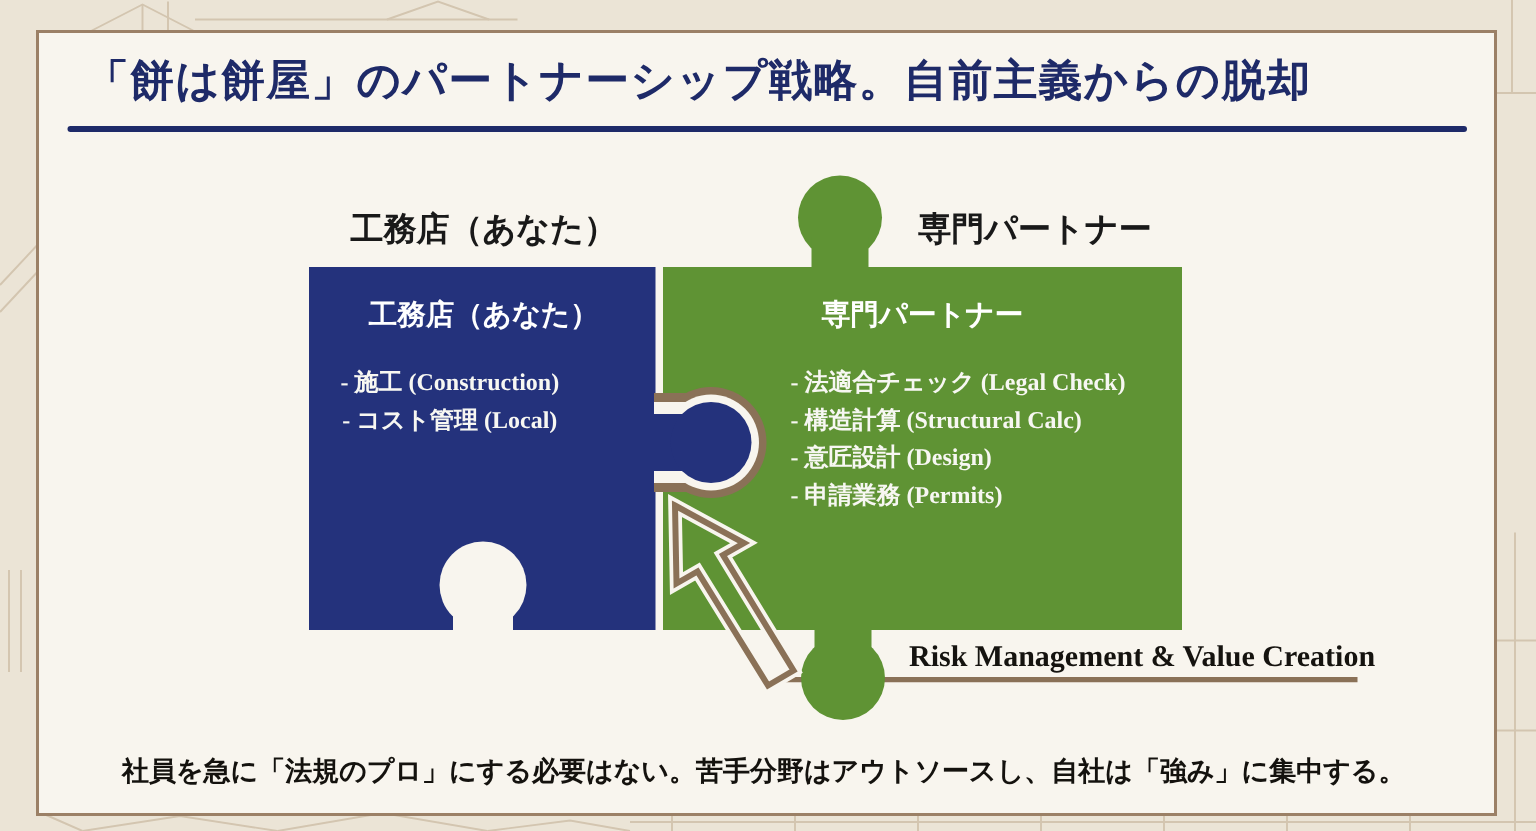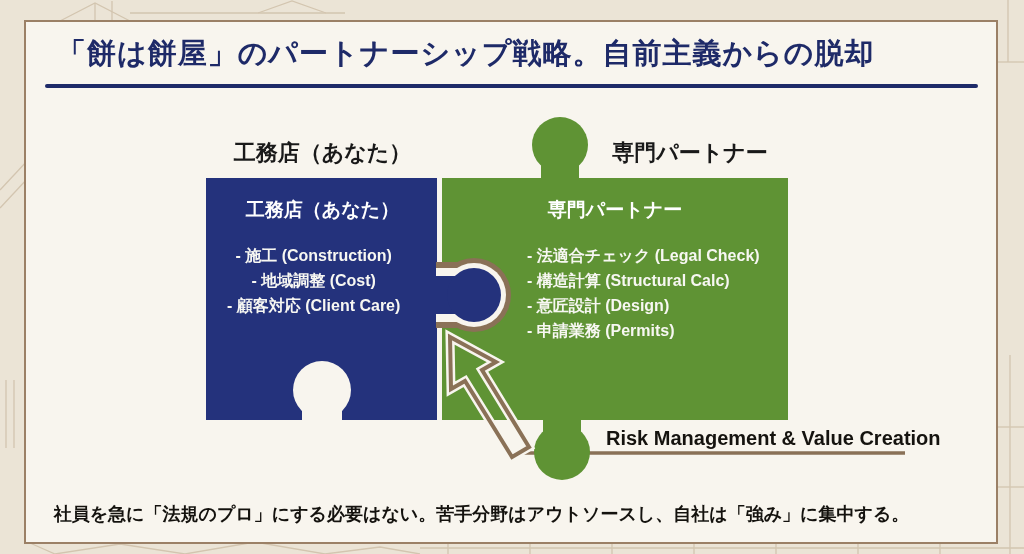--- a/index.html
+++ b/index.html
@@ -1,19 +1,19 @@
 <!DOCTYPE html>
 <html><head>
 <meta charset="utf-8">
 <style>
   html,body{margin:0;padding:0;background:#ebe4d6;}
   .canvas{
     position:relative;width:1024px;height:554px;overflow:hidden;
     background:#ec4899;
-    font-family:Liberation Sans, sans-serif;
+    font-family:Liberation Serif, serif;
   }
   .abs{position:absolute;}
   .graphic-layer{position:absolute;left:0;top:0;width:1024px;height:554px;}
   .slide-title{
     left:57px;top:34px;width:920px;
     font-size:29px;font-weight:800;color:#1e2a68;letter-spacing:1px;
     white-space:nowrap;
   }
   .title-underline{
     left:45px;top:84px;width:933px;height:4px;background:#1e2a68;border-radius:2px;
@@ -31,21 +31,21 @@
   .piece-items{
     top:243px;font-size:16px;font-weight:600;color:#f7f7f2;line-height:25px;white-space:nowrap;
   }
   .piece-items.blue{left:227px;text-align:center;}
   .piece-items.green{left:527px;}
   .callout-label{
     left:606px;top:427px;width:300px;
     font-size:20px;font-weight:800;color:#15130f;white-space:nowrap;
   }
   .footer-note{
-    left:26px;top:502px;width:911px;text-align:center;
+    left:26px;top:502px;width:911px;text-align:right;
     font-size:18px;font-weight:600;color:#14120e;white-space:nowrap;
   }
 </style>
 </head>
 <body>
 
 <div class="canvas">
 
   <svg class="graphic-layer" viewBox="0 0 1024 554" xmlns="http://www.w3.org/2000/svg">
 
@@ -118,22 +118,21 @@
 
   <div class="abs slide-title">「餅は餅屋」のパートナーシップ戦略。自前主義からの脱却</div>
   <div class="abs title-underline"></div>
 
   <div class="abs col-label left">工務店（あなた）</div>
   <div class="abs col-label right">専門パートナー</div>
 
   <div class="abs piece-header blue">工務店（あなた）</div>
   <div class="abs piece-items blue">
     <div>- 施工 (Construction)</div>
-    <div>- 地域調整 (Cost)</div>
-    <div>- 顧客対応 (Client Care)</div>
+    <div>- コスト管理 (Local)</div>
   </div>
 
   <div class="abs piece-header green">専門パートナー</div>
   <div class="abs callout-label">Risk Management &amp; Value Creation</div>
 
   <div class="abs piece-items green">
     <div>- 法適合チェック (Legal Check)</div>
     <div>- 構造計算 (Structural Calc)</div>
     <div>- 意匠設計 (Design)</div>
     <div>- 申請業務 (Permits)</div>

